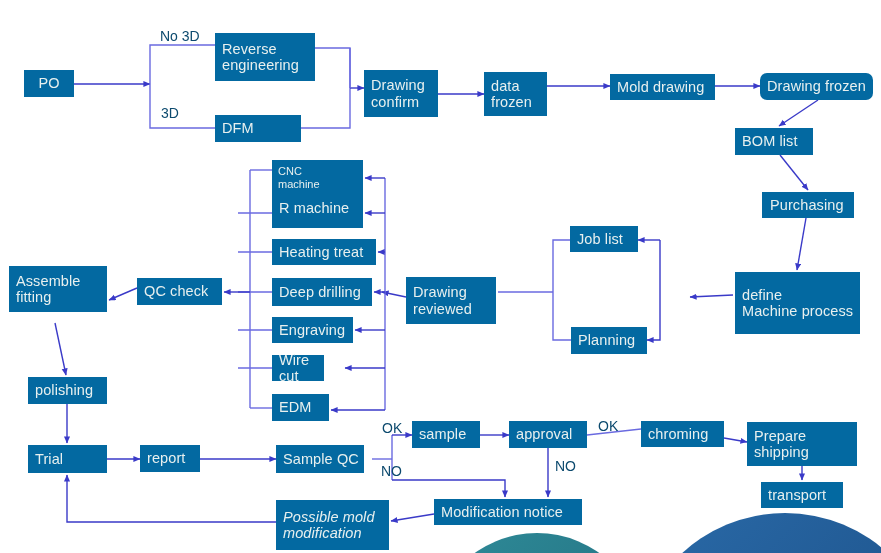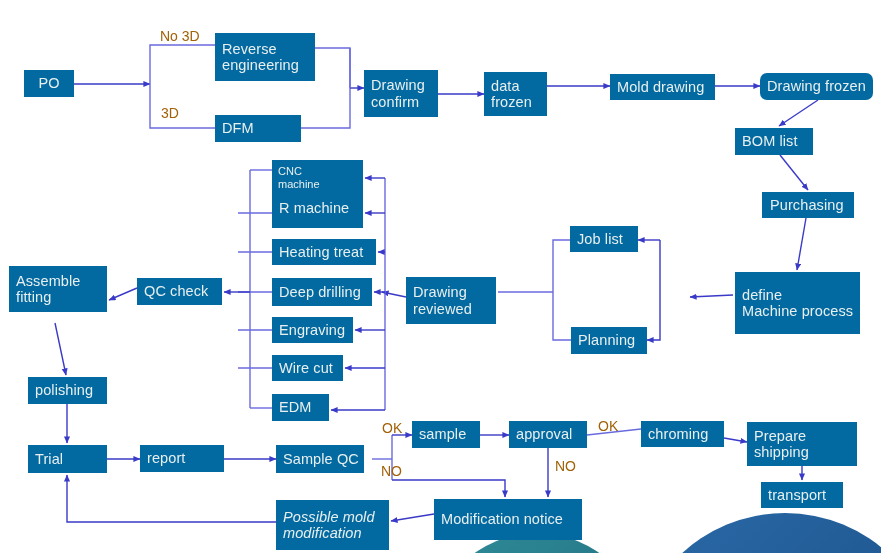--- a/index.html
+++ b/index.html
@@ -26,21 +26,21 @@
     box-sizing: border-box;
     font-size: 14.5px;
     line-height: 1.12;
     letter-spacing: 0.1px;
     white-space: pre-line;
     z-index: 5;
   }
   .node.center { justify-content: center; padding-left: 0; text-align: center; }
   .edge-label {
     position: absolute;
-    color: #a16207;
+    color: #0c4a6e;
     font-size: 14px;
     z-index: 6;
     white-space: nowrap;
   }
   #wires { position: absolute; left: 0; top: 0; width: 881px; height: 553px; z-index: 3; }
   .deco { position: absolute; border-radius: 50%; z-index: 1; }
   .cnc-label {
     position: absolute;
     font-size: 11px;
     color: #e8f0ef;
@@ -164,37 +164,37 @@
   <div class="node" style="left:406px;top:277px;width:90px;height:47px;"><span>Drawing
 reviewed</span></div>
 
   <div class="node" style="left:272px;top:160px;width:91px;height:68px;align-items:flex-end;padding-bottom:12px;"><span>R machine</span></div>
   <div class="cnc-label" style="left:278px;top:165px;">CNC
 machine</div>
 
   <div class="node" style="left:272px;top:239px;width:104px;height:26px;"><span>Heating treat</span></div>
   <div class="node" style="left:272px;top:278px;width:100px;height:28px;"><span>Deep drilling</span></div>
   <div class="node" style="left:272px;top:317px;width:81px;height:26px;"><span>Engraving</span></div>
-  <div class="node" style="left:272px;top:355px;width:71px;height:26px;"><span>Wire cut</span></div>
+  <div class="node" style="left:272px;top:355px;width:52px;height:26px;"><span>Wire cut</span></div>
   <div class="node" style="left:272px;top:394px;width:57px;height:27px;"><span>EDM</span></div>
 
   <div class="node" style="left:137px;top:278px;width:85px;height:27px;"><span>QC check</span></div>
   <div class="node" style="left:9px;top:266px;width:98px;height:46px;"><span>Assemble
 fitting</span></div>
   <div class="node" style="left:28px;top:377px;width:79px;height:27px;"><span>polishing</span></div>
   <div class="node" style="left:28px;top:445px;width:79px;height:28px;"><span>Trial</span></div>
-  <div class="node" style="left:140px;top:445px;width:84px;height:27px;"><span>report</span></div>
+  <div class="node" style="left:140px;top:445px;width:60px;height:27px;"><span>report</span></div>
   <div class="node" style="left:276px;top:445px;width:88px;height:28px;"><span>Sample QC</span></div>
   <div class="node" style="left:412px;top:421px;width:68px;height:27px;"><span>sample</span></div>
   <div class="node" style="left:509px;top:421px;width:78px;height:27px;"><span>approval</span></div>
   <div class="node" style="left:641px;top:421px;width:83px;height:26px;"><span>chroming</span></div>
   <div class="node" style="left:747px;top:422px;width:110px;height:44px;"><span>Prepare
 shipping</span></div>
   <div class="node" style="left:761px;top:482px;width:82px;height:26px;"><span>transport</span></div>
-  <div class="node" style="left:434px;top:499px;width:148px;height:41px;"><span>Modification notice</span></div>
+  <div class="node" style="left:434px;top:499px;width:148px;height:26px;"><span>Modification notice</span></div>
   <div class="node" style="left:276px;top:500px;width:113px;height:50px;font-style:italic;"><span>Possible mold
 modification</span></div>
 
   <div class="edge-label" style="left:160px;top:28px;">No 3D</div>
   <div class="edge-label" style="left:161px;top:105px;">3D</div>
   <div class="edge-label" style="left:382px;top:420px;">OK</div>
   <div class="edge-label" style="left:381px;top:463px;">NO</div>
   <div class="edge-label" style="left:598px;top:418px;">OK</div>
   <div class="edge-label" style="left:555px;top:458px;">NO</div>
 

